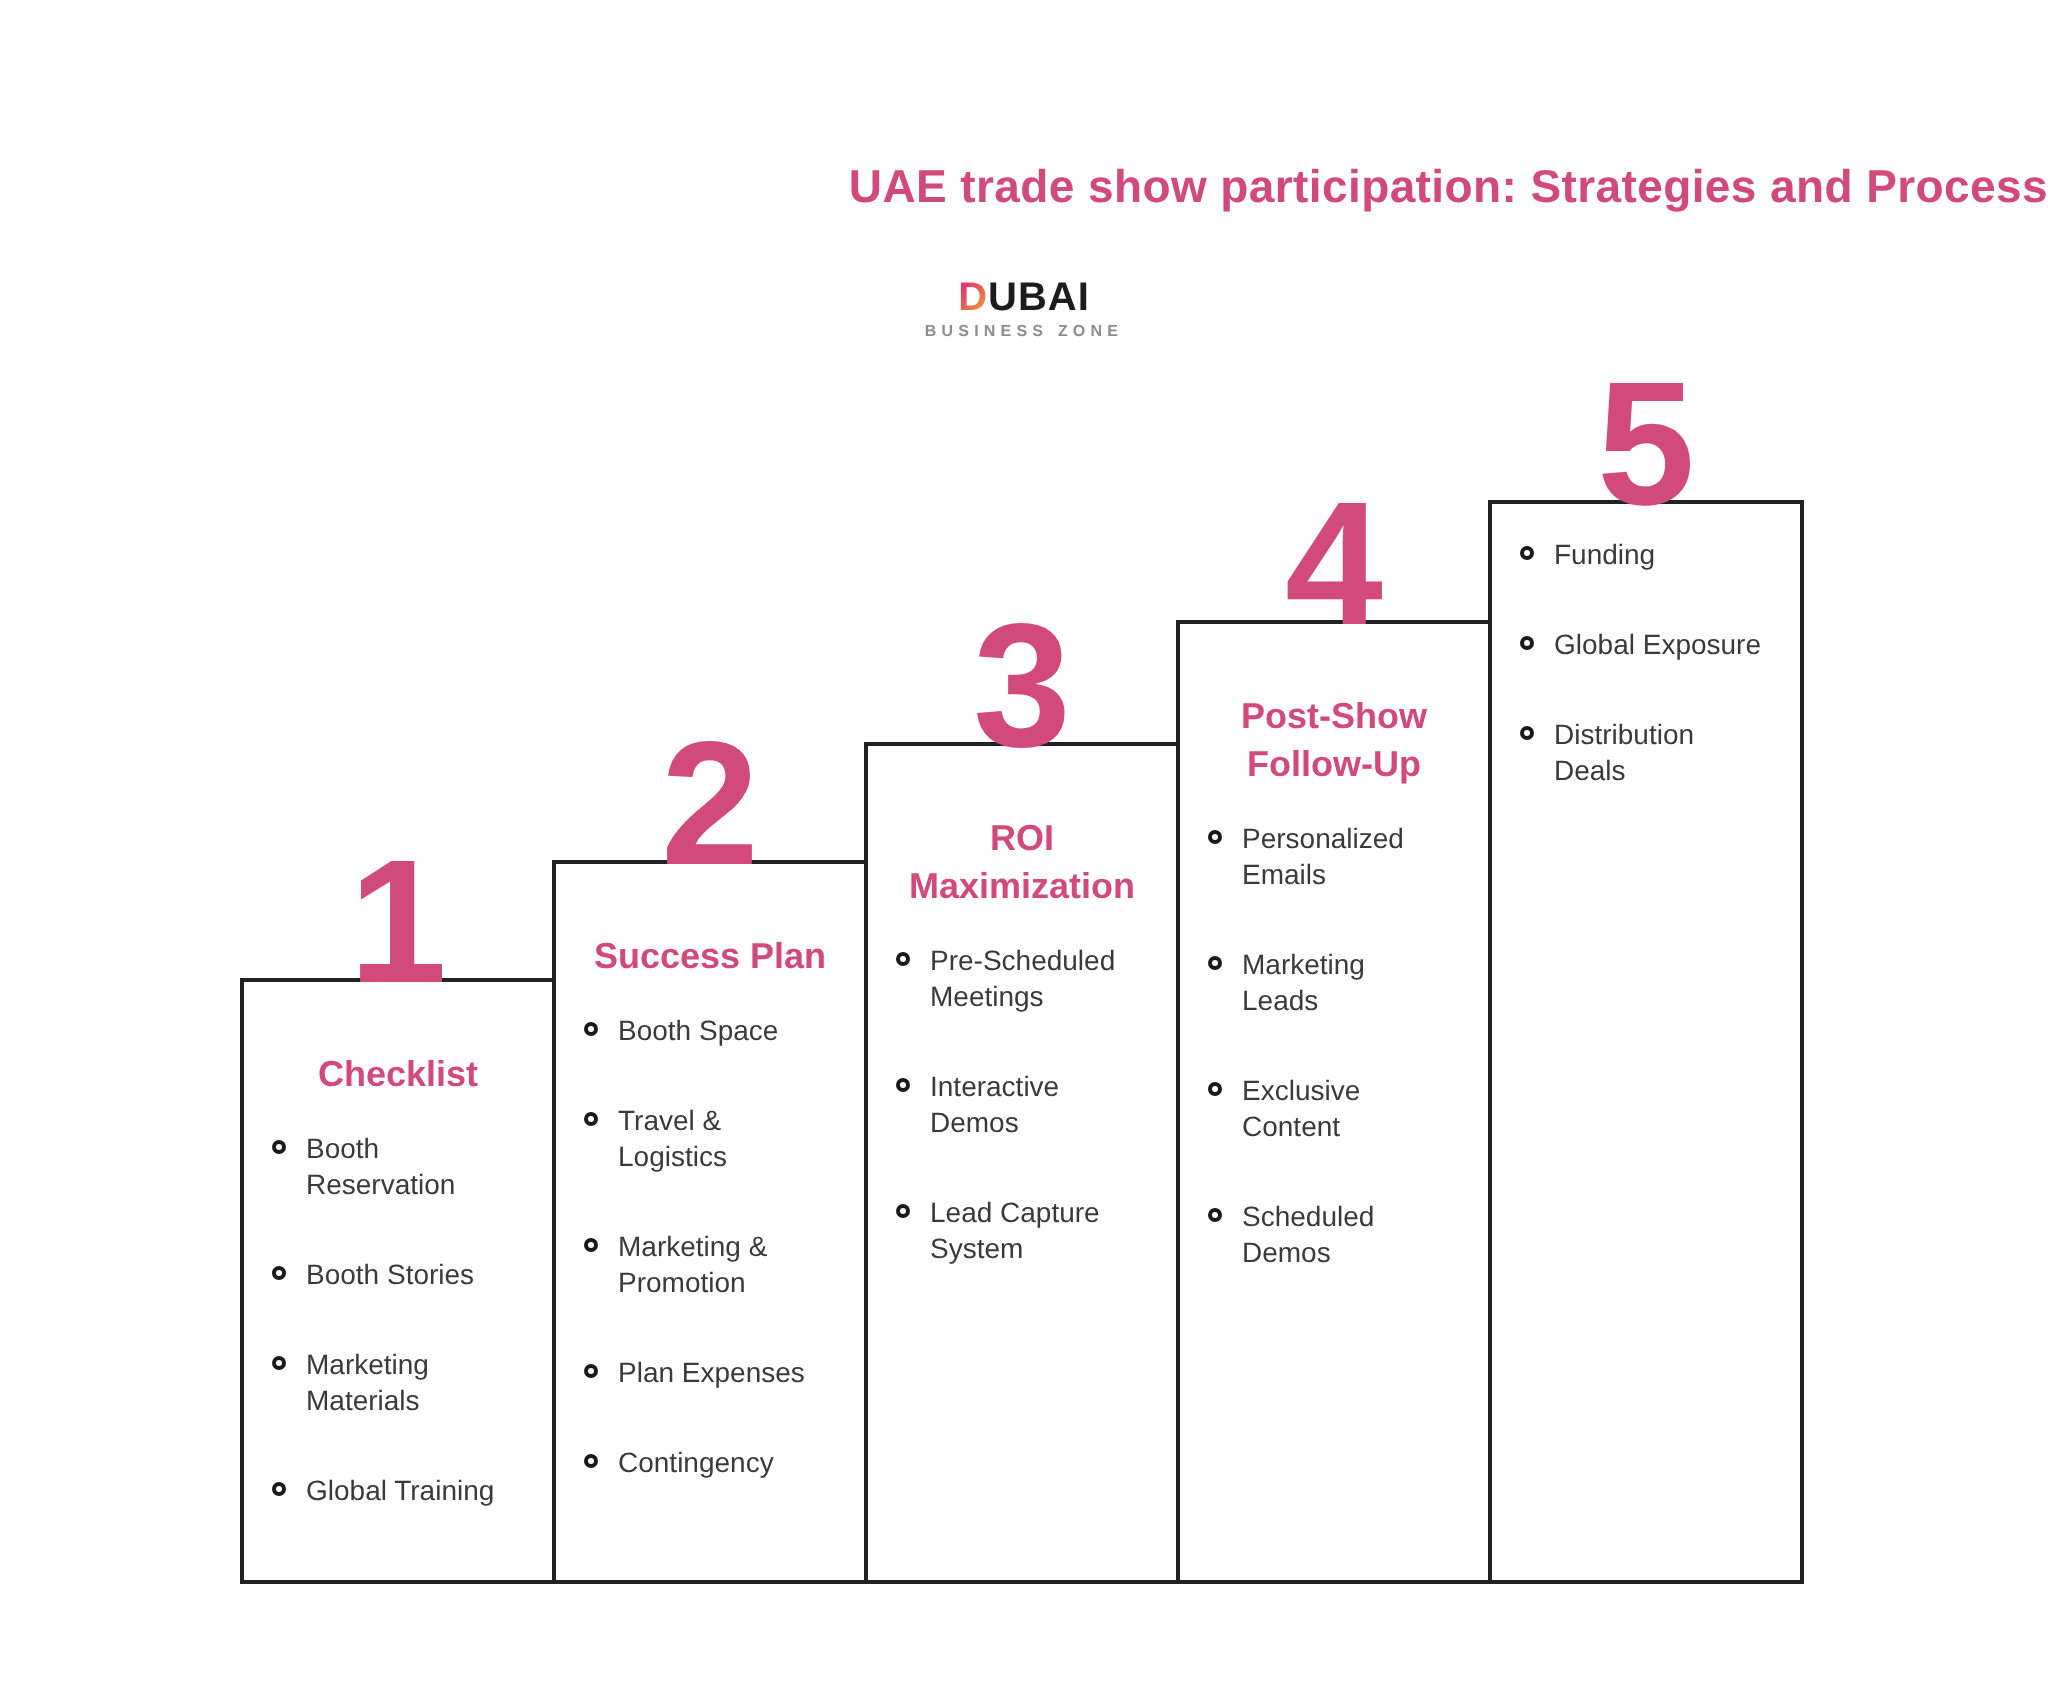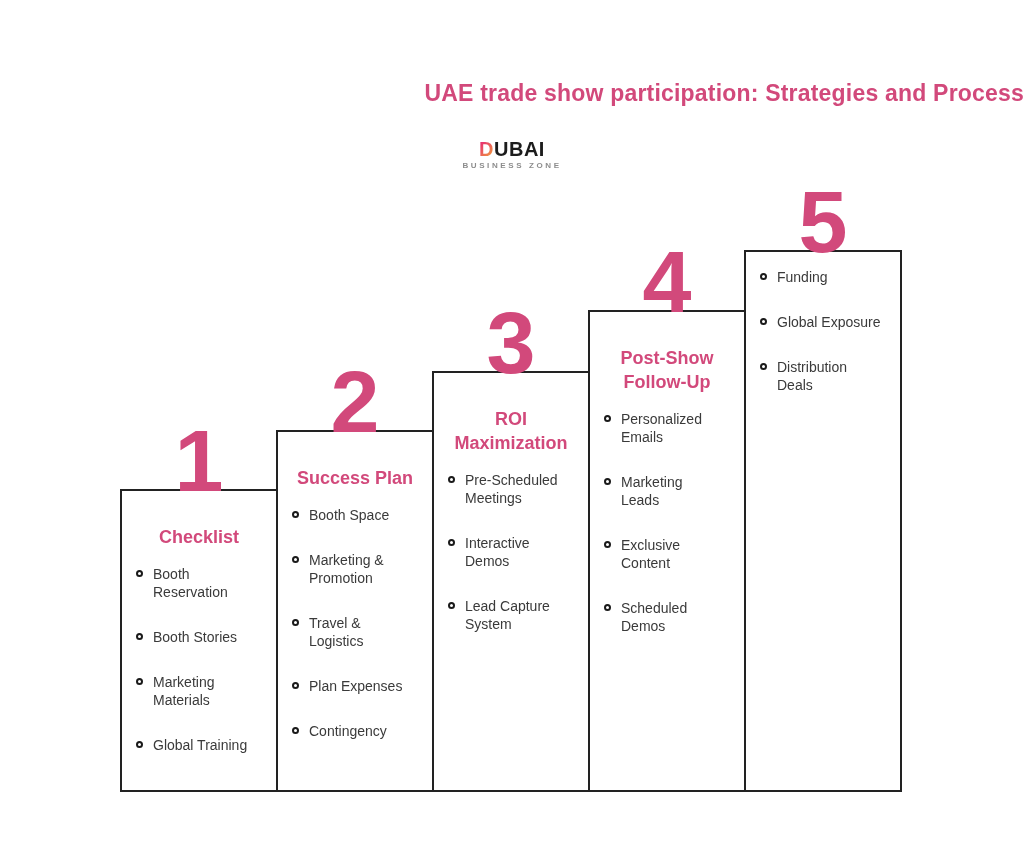--- a/index.html
+++ b/index.html
@@ -150,27 +150,27 @@
   <div class="step">
     <div class="step-number">2</div>
     <div class="step-title">Success Plan</div>
     <ul class="step-items">
           <li>
             <span class="bullet"></span>
             <span class="item-text">Booth Space</span>
           </li>
           <li>
             <span class="bullet"></span>
+            <span class="item-text">Travel &amp;
+Logistics</span>
+          </li>
+          <li>
+            <span class="bullet"></span>
             <span class="item-text">Marketing &amp;
 Promotion</span>
-          </li>
-          <li>
-            <span class="bullet"></span>
-            <span class="item-text">Travel &amp;
-Logistics</span>
           </li>
           <li>
             <span class="bullet"></span>
             <span class="item-text">Plan Expenses</span>
           </li>
           <li>
             <span class="bullet"></span>
             <span class="item-text">Contingency</span>
           </li>
         </ul>

